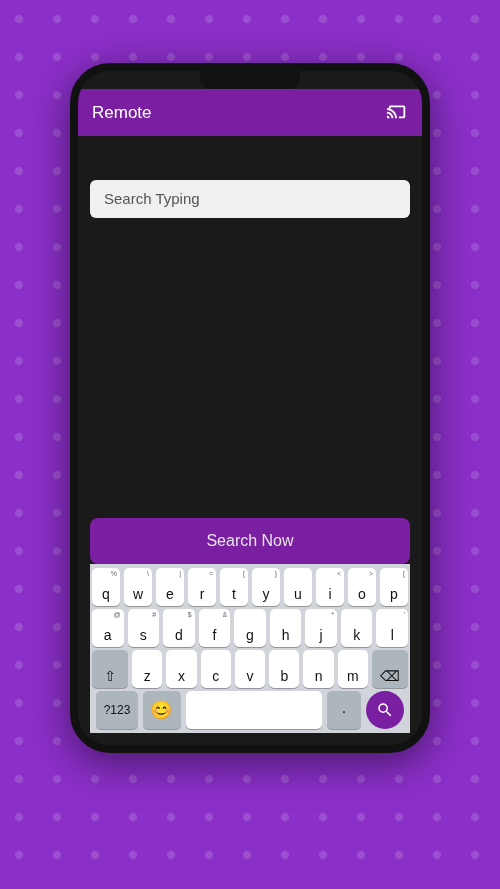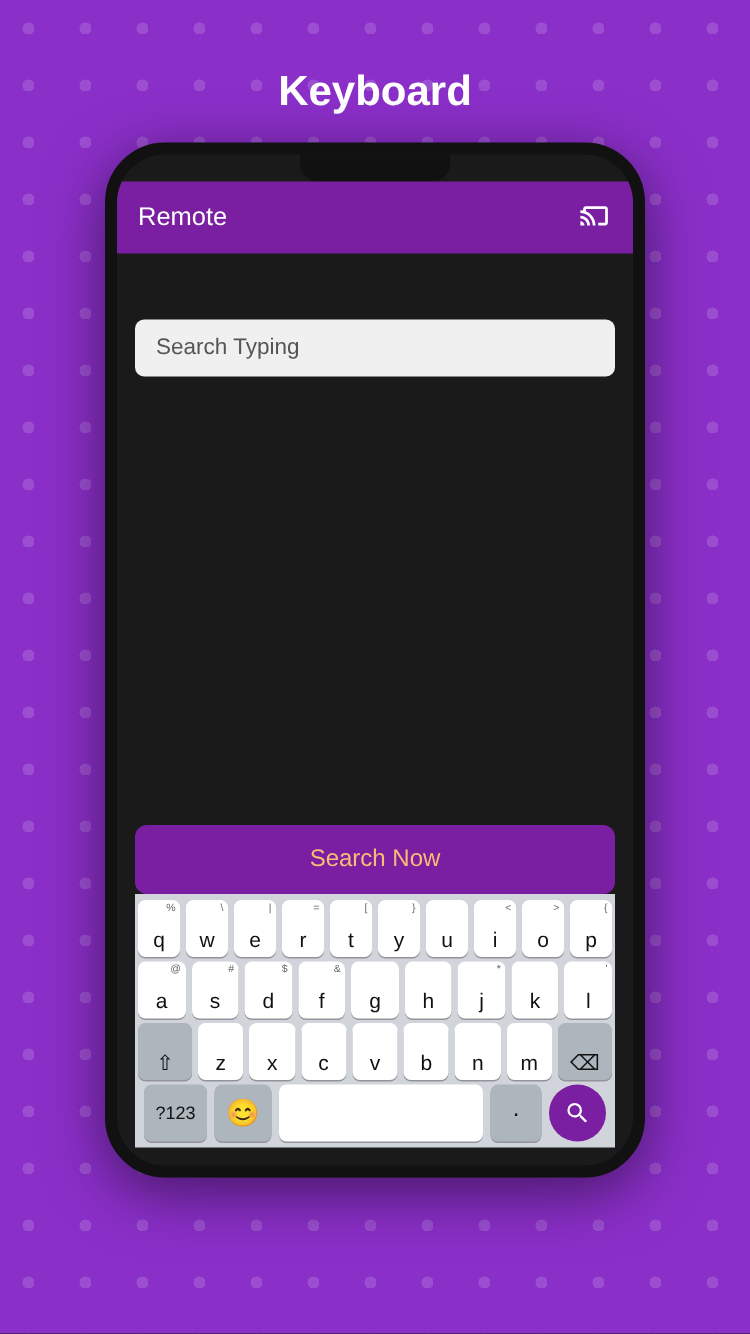--- a/index.html
+++ b/index.html
@@ -115,21 +115,21 @@
 
     .search-input-text {
       color: #555;
       font-size: 15px;
     }
 
     .spacer { flex: 1; }
 
     .search-now-btn {
       background: #7B1FA2;
-      color: #fdba74;
+      color: #e5e5e5;
       border: none;
       border-radius: 8px;
       padding: 14px;
       font-size: 16px;
       font-weight: 500;
       width: 100%;
       cursor: pointer;
       text-align: center;
     }
 
@@ -246,21 +246,20 @@
       justify-content: center;
       font-size: 16px;
       cursor: pointer;
       box-shadow: 0 1px 0 rgba(0,0,0,0.3);
     }
   </style>
 </head>
 <body>
 
 <div class="header-text">
-  <div class="title">Keyboard</div>
 </div>
 
 <div class="phone">
   <div class="phone-notch"></div>
 
   <div class="app-bar">
     <span class="app-bar-title">Remote</span>
     <span class="cast-icon">
       
       <svg width="22" height="22" viewBox="0 0 24 24" fill="white">

